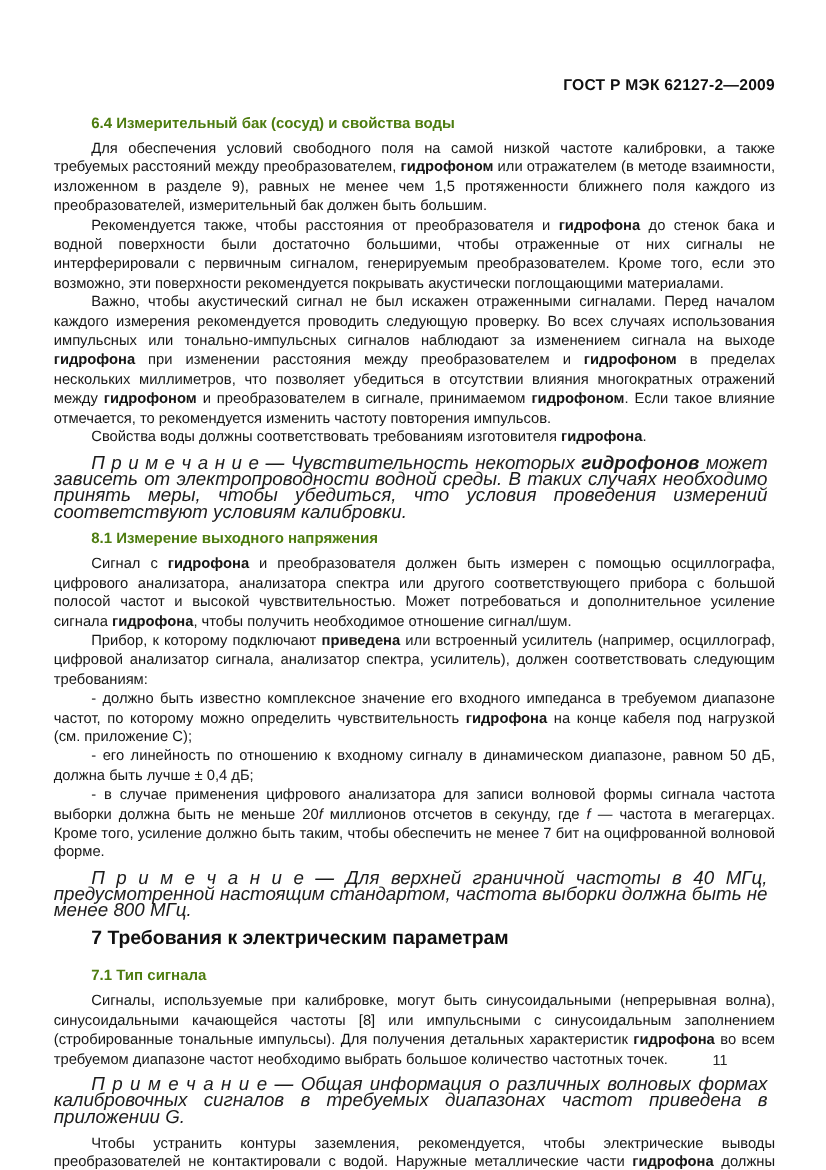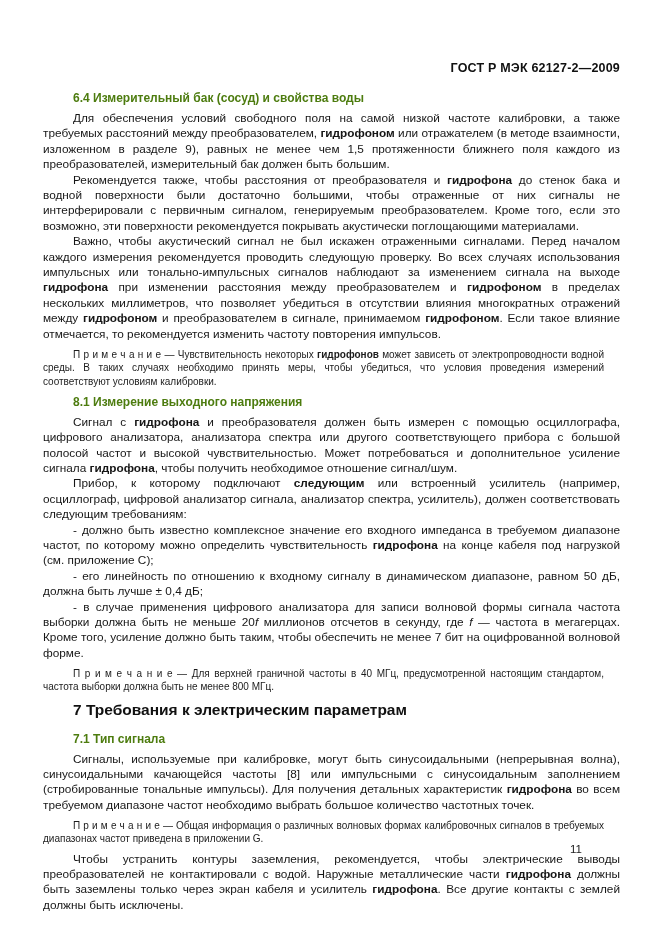--- a/index.html
+++ b/index.html
@@ -49,26 +49,27 @@
   }
   .heading-1 {
     font-size: 15.5px;
     font-weight: bold;
     line-height: 19px;
     margin: 6px 0 13px 0;
     text-indent: 30px;
     color: #111;
   }
   .note {
-    font-size: 10px;
+    font-size: 15px;
     line-height: 13.2px;
     text-align: justify;
     text-indent: 30px;
-    margin: 6px 16px 6px 0;
+    margin: 6px 6px 6px 0;
     color: #1c1c1c;
+    font-style: italic;
   }
   .b { font-weight: bold; }
   .i { font-style: italic; }
   .page-number {
     position: absolute;
     top: 843px;
     left: 570px;
     font-size: 11.5px;
     color: #222;
   }
@@ -77,24 +78,25 @@
 <body>
 
 <div class="page">
   <div class="doc-header">ГОСТ Р МЭК 62127-2—2009</div>
 
   <div class="content">
       <div class="block heading-2"><span class="b">6.4  Измерительный бак (сосуд) и свойства воды</span></div>
       <div class="block paragraph"><span>Для обеспечения условий свободного поля на самой низкой частоте калибровки, а также требуемых расстояний между преобразователем, </span><span class="b">гидрофоном</span><span> или отражателем (в методе взаимности, изложенном в разделе 9), равных не менее чем 1,5 протяженности ближнего поля каждого из преобразователей, измерительный бак должен быть большим.</span></div>
       <div class="block paragraph"><span>Рекомендуется также, чтобы расстояния от преобразователя и </span><span class="b">гидрофона</span><span> до стенок бака и водной поверхности были достаточно большими, чтобы отраженные от них сигналы не интерферировали с первичным сигналом, генерируемым преобразователем. Кроме того, если это возможно, эти поверхности рекомендуется покрывать акустически поглощающими материалами.</span></div>
       <div class="block paragraph"><span>Важно, чтобы акустический сигнал не был искажен отраженными сигналами. Перед началом каждого измерения рекомендуется проводить следующую проверку. Во всех случаях использования импульсных или тонально-импульсных сигналов наблюдают за изменением сигнала на выходе </span><span class="b">гидрофона</span><span> при изменении расстояния между преобразователем и </span><span class="b">гидрофоном</span><span> в пределах нескольких миллиметров, что позволяет убедиться в отсутствии влияния многократных отражений между </span><span class="b">гидрофоном</span><span> и преобразователем в сигнале, принимаемом </span><span class="b">гидрофоном</span><span>. Если такое влияние отмечается, то рекомендуется изменить частоту повторения импульсов.</span></div>
+      <div class="block paragraph"><span>Свойства воды должны соответствовать требованиям изготовителя </span><span class="b">гидрофона</span><span>.</span></div>
       <div class="block note"><span>П р и м е ч а н и е — Чувствительность некоторых </span><span class="b">гидрофонов</span><span> может зависеть от электропроводности водной среды. В таких случаях необходимо принять меры, чтобы убедиться, что условия проведения измерений соответствуют условиям калибровки.</span></div>
       <div class="block heading-2"><span class="b">8.1  Измерение выходного напряжения</span></div>
       <div class="block paragraph"><span>Сигнал с </span><span class="b">гидрофона</span><span> и преобразователя должен быть измерен с помощью осциллографа, цифрового анализатора, анализатора спектра или другого соответствующего прибора с большой полосой частот и высокой чувствительностью. Может потребоваться и дополнительное усиление сигнала </span><span class="b">гидрофона</span><span>, чтобы получить необходимое отношение сигнал/шум.</span></div>
-      <div class="block paragraph"><span>Прибор, к которому подключают </span><span class="b">следующим</span><span> или встроенный усилитель (например, осциллограф, цифровой анализатор сигнала, анализатор спектра, усилитель), должен соответствовать следующим требованиям:</span></div>
+      <div class="block paragraph"><span>Прибор, к которому подключают </span><span class="b">приведена</span><span> или встроенный усилитель (например, осциллограф, цифровой анализатор сигнала, анализатор спектра, усилитель), должен соответствовать следующим требованиям:</span></div>
       <div class="block paragraph"><span>-  должно быть известно комплексное значение его входного импеданса в требуемом диапазоне частот, по которому можно определить чувствительность </span><span class="b">гидрофона</span><span> на конце кабеля под нагрузкой (см. приложение C);</span></div>
       <div class="block paragraph"><span>-  его линейность по отношению к входному сигналу в динамическом диапазоне, равном 50 дБ, должна быть лучше ± 0,4 дБ;</span></div>
       <div class="block paragraph"><span>-  в случае применения цифрового анализатора для записи волновой формы сигнала частота выборки должна быть не меньше 20</span><span class="i">f</span><span> миллионов отсчетов в секунду, где </span><span class="i">f</span><span> — частота в мегагерцах. Кроме того, усиление должно быть таким, чтобы обеспечить не менее 7 бит на оцифрованной волновой форме.</span></div>
       <div class="block note"><span>П р и м е ч а н и е — Для верхней граничной частоты в 40 МГц, предусмотренной настоящим стандартом, частота выборки должна быть не менее 800 МГц.</span></div>
       <div class="block heading-1"><span class="b">7  Требования к электрическим параметрам</span></div>
       <div class="block heading-2"><span class="b">7.1  Тип сигнала</span></div>
       <div class="block paragraph"><span>Сигналы, используемые при калибровке, могут быть синусоидальными (непрерывная волна), синусоидальными качающейся частоты [8] или импульсными с синусоидальным заполнением (стробированные тональные импульсы). Для получения детальных характеристик </span><span class="b">гидрофона</span><span> во всем требуемом диапазоне частот необходимо выбрать большое количество частотных точек.</span></div>
       <div class="block note"><span>П р и м е ч а н и е — Общая информация о различных волновых формах калибровочных сигналов в требуемых диапазонах частот приведена в приложении G.</span></div>
       <div class="block paragraph"><span>Чтобы устранить контуры заземления, рекомендуется, чтобы электрические выводы преобразователей не контактировали с водой. Наружные металлические части </span><span class="b">гидрофона</span><span> должны быть заземлены только через экран кабеля и усилитель </span><span class="b">гидрофона</span><span>. Все другие контакты с землей должны быть исключены.</span></div>
     </div>

